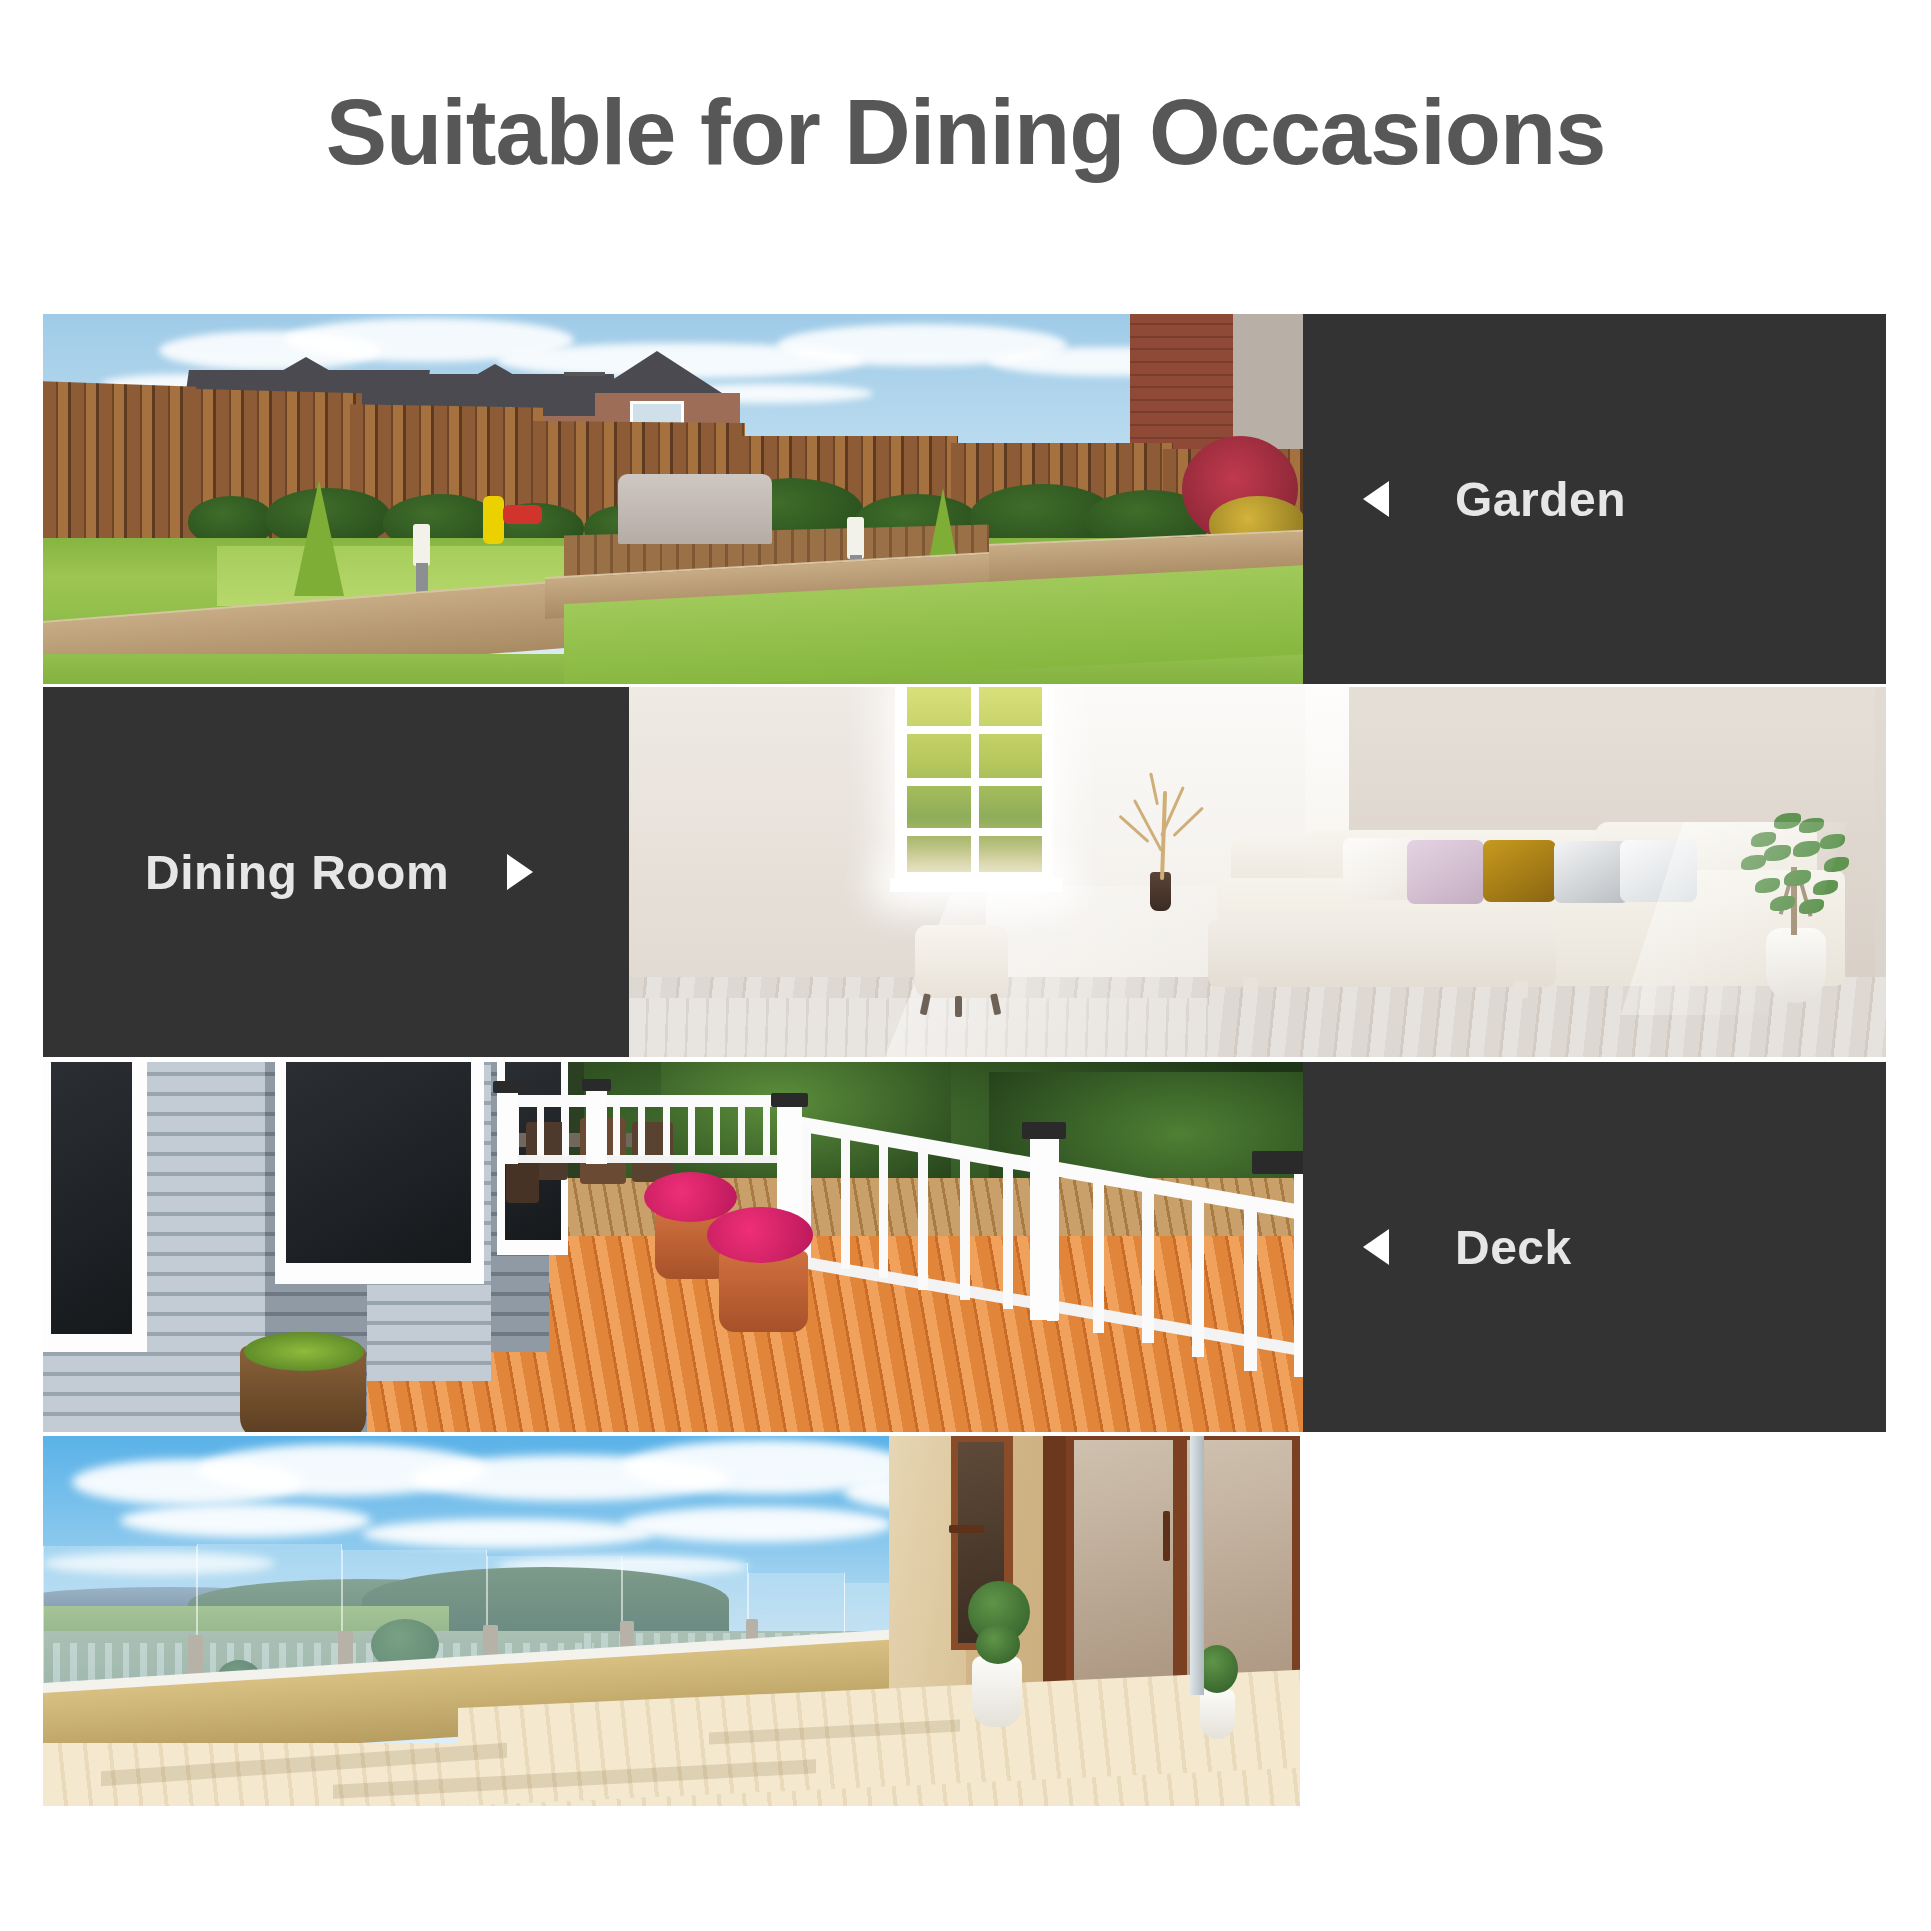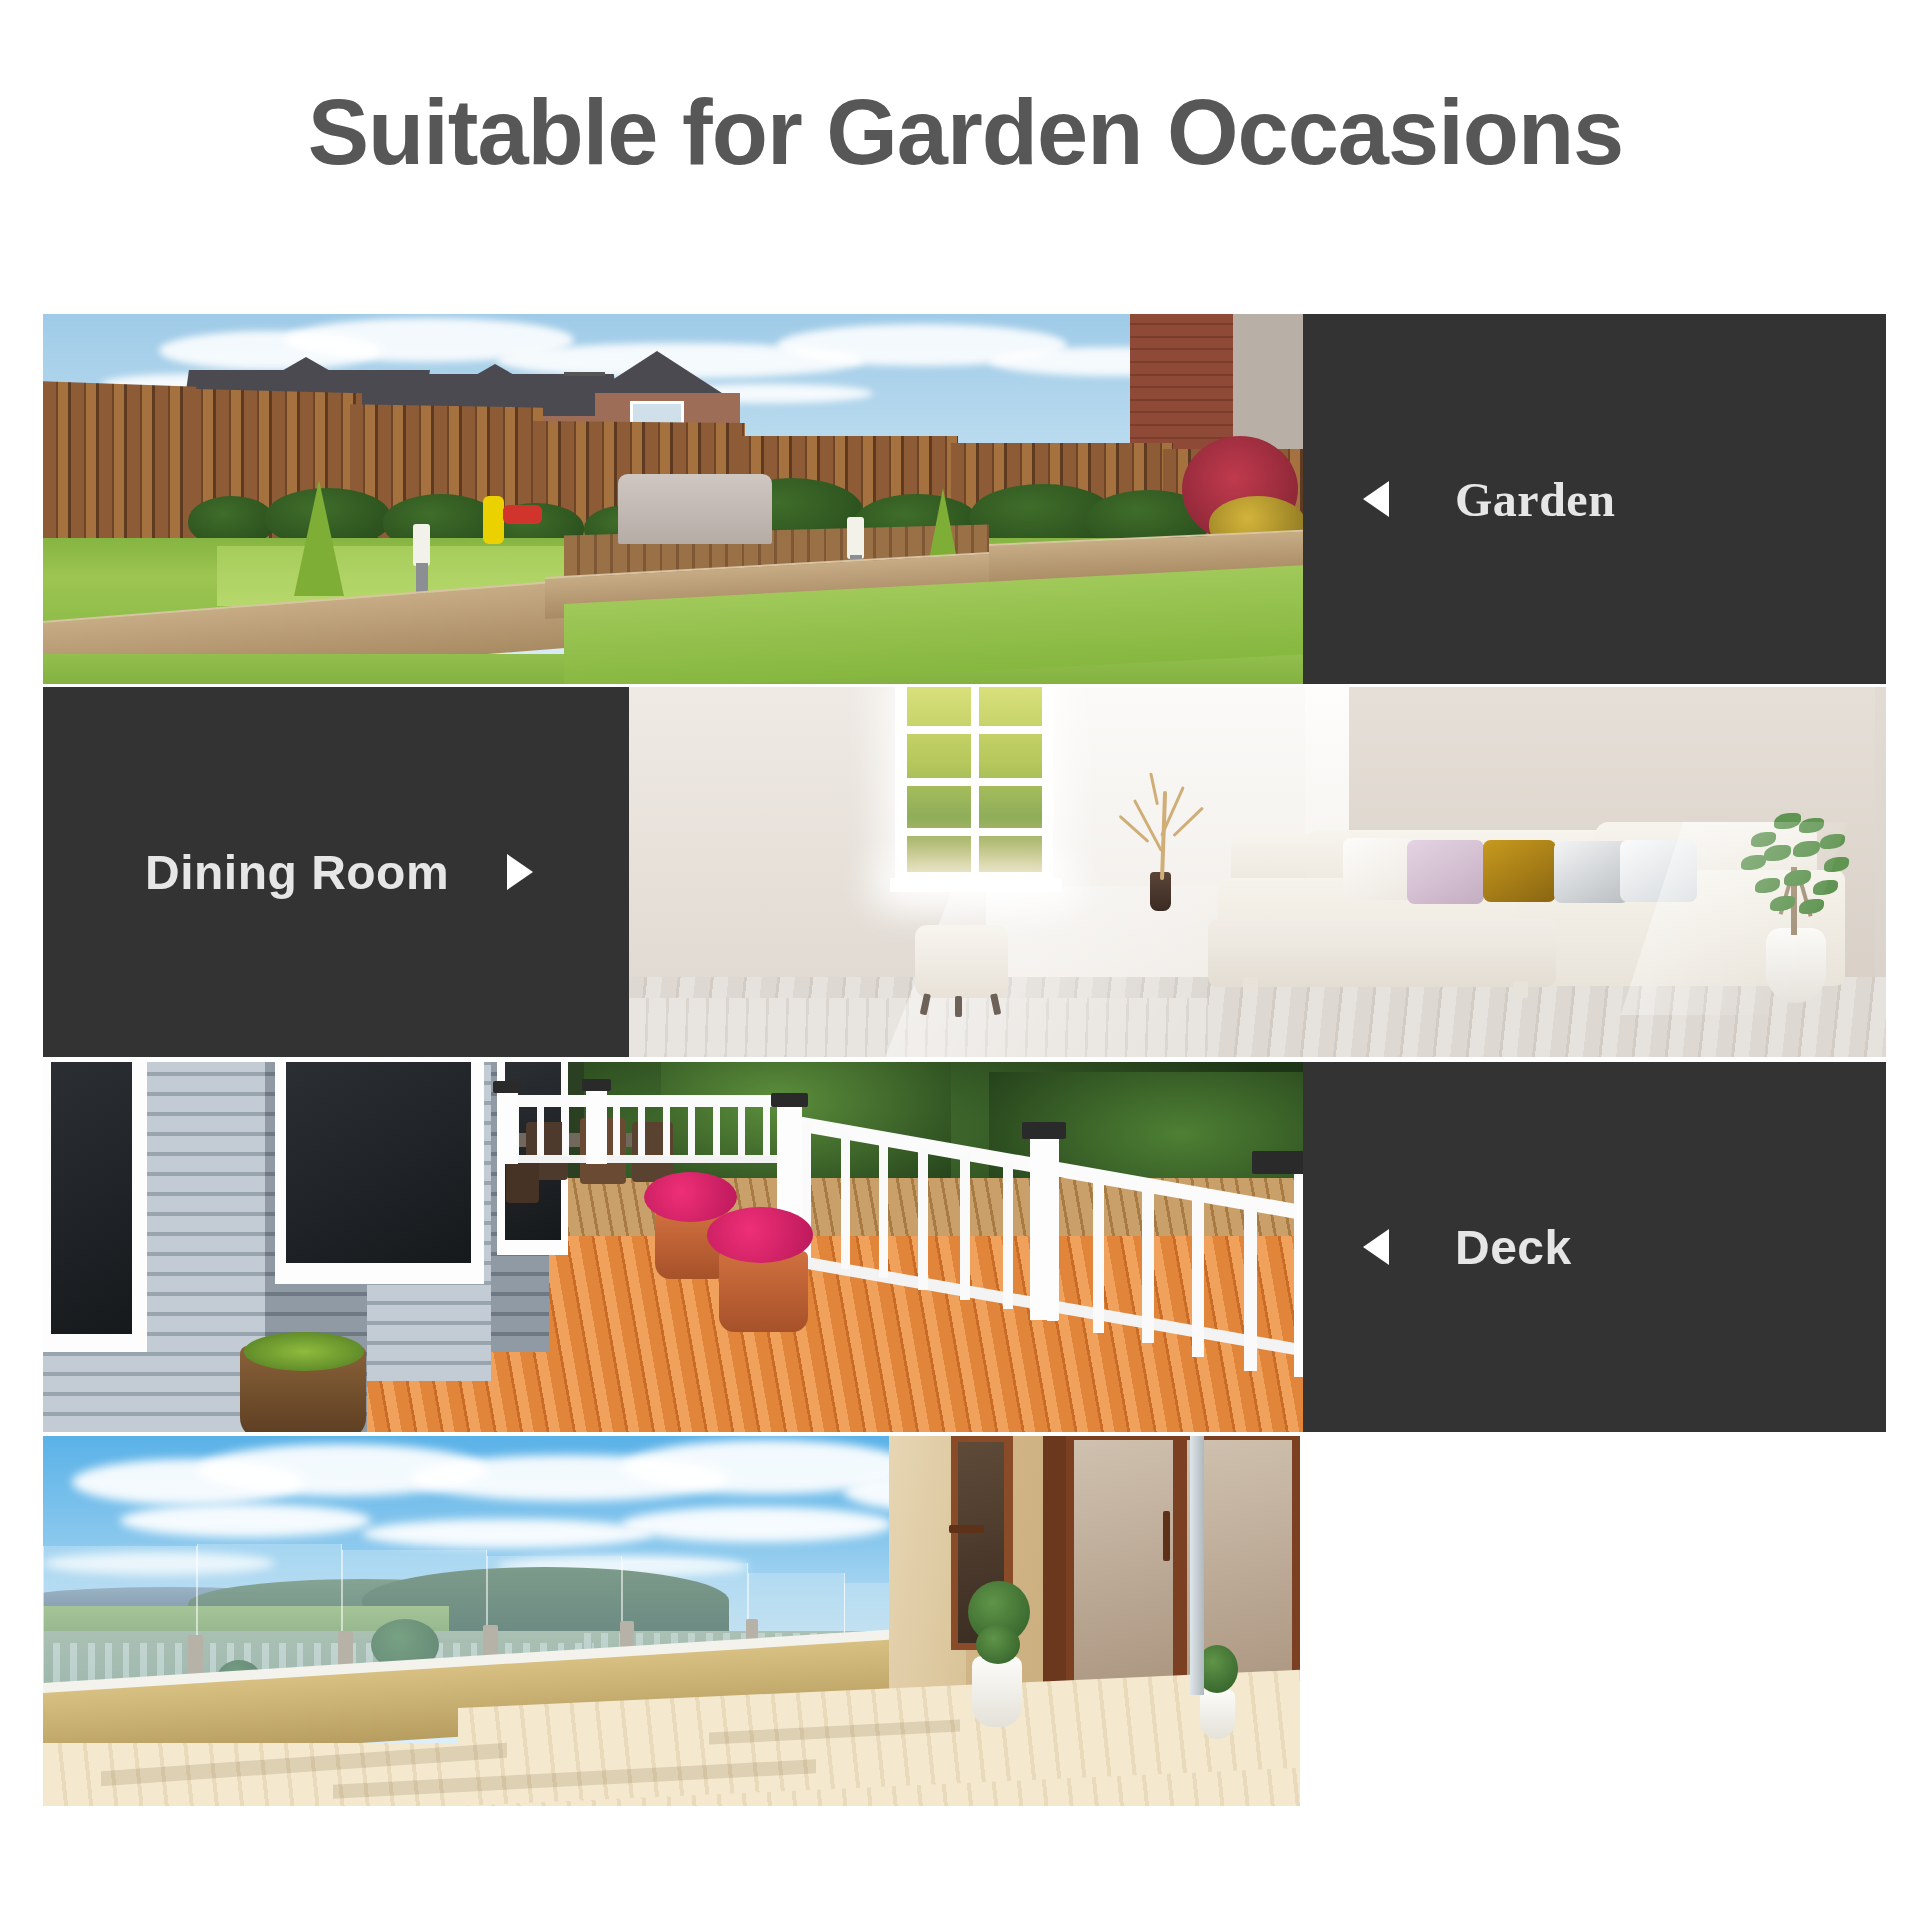--- a/index.html
+++ b/index.html
@@ -36,21 +36,21 @@
 
   
   .row {
     position: absolute;
     left: 43px;
     width: 1843px;
     height: 370px;
     display: flex;
     overflow: hidden;
   }
-  #row-garden  { top: 314px; font-family: Liberation Serif, serif; }
+  #row-garden  { top: 314px; }
   #row-dining  { top: 687px; }
   #row-deck    { top: 1062px; }
   #row-balcony { top: 1436px; }
 
   .photo { position: relative; overflow: hidden; height: 370px; }
   .panel {
     position: relative;
     height: 370px;
     background: #333333;
     display: flex;
@@ -240,21 +240,21 @@
   .b-whitepot { position: absolute; background: linear-gradient(#fcfcfa, #e4e1d8); border-radius: 9.7px 9.7px 21px 21px; }
   .b-topiary { position: absolute; background: radial-gradient(circle at 40% 35%, #5f9448, #2f5b27); border-radius: 50%; }
   .b-shadow { position: absolute; background: rgba(140,120,80,.22); }
   .b-pipe { position: absolute; background: linear-gradient(90deg, #dfe6ea, #aeb8bd); }
 </style>
 </head>
 <body>
 
 <div id="page">
 
-  <div id="title">Suitable for Garden Occasions</div>
+  <div id="title">Suitable for Dining Occasions</div>
 
   <div class="row" id="row-garden">
 
     <div class="photo w-img-lg">
       <div class="scene" id="art-garden">
 
         <div class="g-cloud" style="left:116px;top:17.4px;width:222px;height:39px;"></div>
         <div class="g-cloud" style="left:241px;top:3.9px;width:290px;height:44px;"></div>
         <div class="g-cloud" style="left:454px;top:29px;width:367px;height:35px;"></div>
         <div class="g-cloud" style="left:734px;top:9.7px;width:290px;height:42px;"></div>

